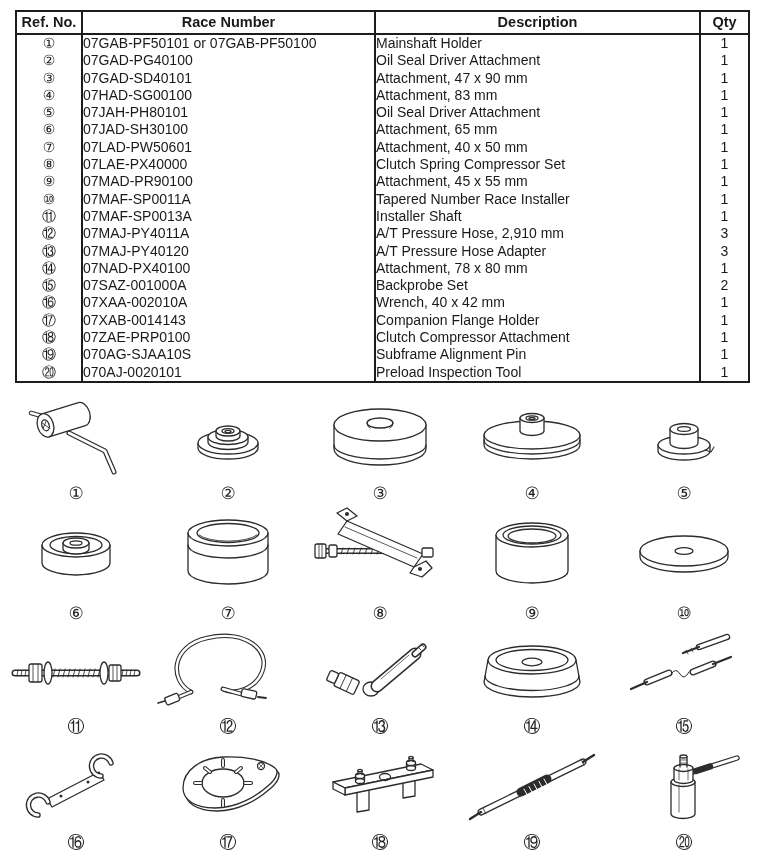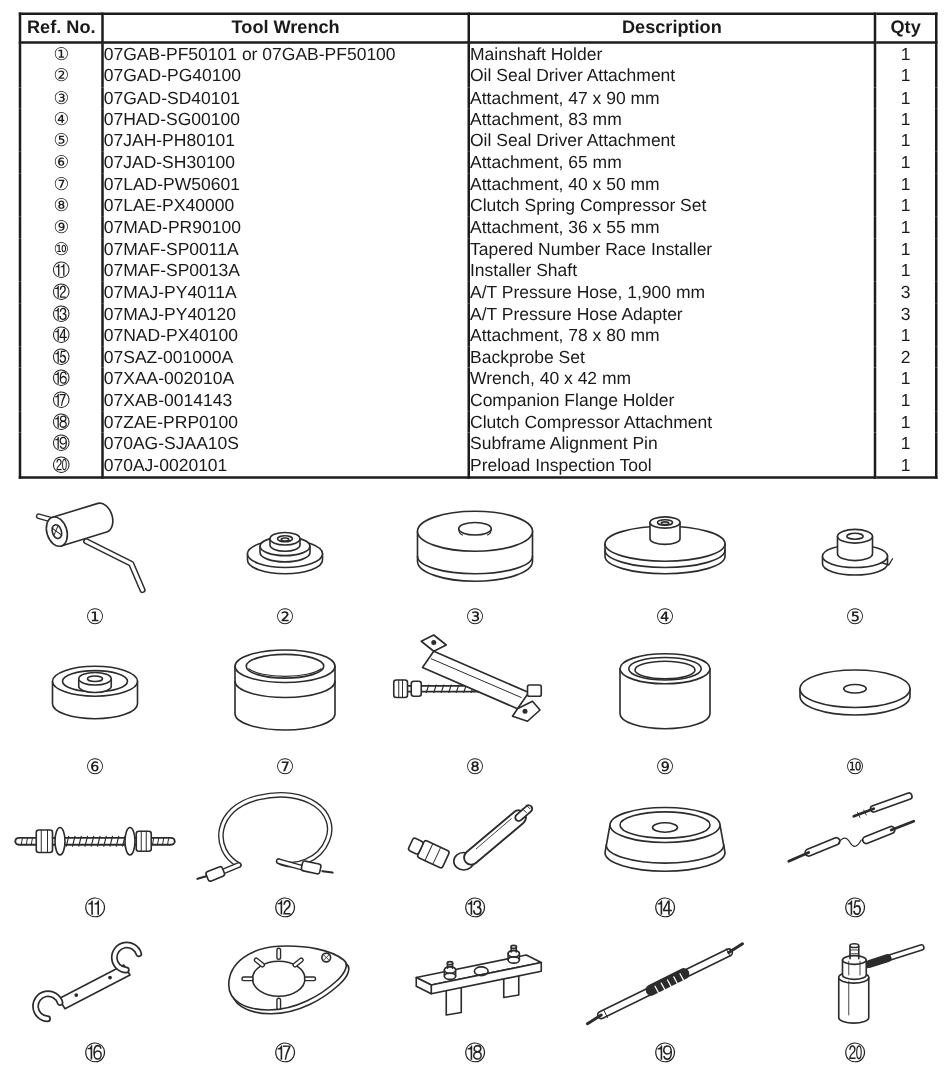--- a/index.html
+++ b/index.html
@@ -37,21 +37,21 @@
   <table class="tools">
     <colgroup>
       <col style="width:66px">
         <col style="width:293px">
         <col style="width:325px">
         <col style="width:49px">
     </colgroup>
     <thead>
       <tr>
         <th>Ref. No.</th>
-        <th>Tool Wrench</th>
+        <th>Race Number</th>
         <th>Description</th>
         <th>Qty</th>
       </tr>
     </thead>
     <tbody>
 
         <tr>
           <td class="c-ref">①</td>
           <td class="c-tool">07GAB-PF50101 or 07GAB-PF50100</td>
           <td class="c-desc">Mainshaft Holder</td>
@@ -103,42 +103,42 @@
         <tr>
           <td class="c-ref">⑧</td>
           <td class="c-tool">07LAE-PX40000</td>
           <td class="c-desc">Clutch Spring Compressor Set</td>
           <td class="c-qty">1</td>
         </tr>
 
         <tr>
           <td class="c-ref">⑨</td>
           <td class="c-tool">07MAD-PR90100</td>
-          <td class="c-desc">Attachment, 36 x 55 mm</td>
+          <td class="c-desc">Attachment, 45 x 55 mm</td>
           <td class="c-qty">1</td>
         </tr>
 
         <tr>
           <td class="c-ref">⑩</td>
           <td class="c-tool">07MAF-SP0011A</td>
           <td class="c-desc">Tapered Number Race Installer</td>
           <td class="c-qty">1</td>
         </tr>
 
         <tr>
           <td class="c-ref">⑪</td>
           <td class="c-tool">07MAF-SP0013A</td>
           <td class="c-desc">Installer Shaft</td>
           <td class="c-qty">1</td>
         </tr>
 
         <tr>
           <td class="c-ref">⑫</td>
           <td class="c-tool">07MAJ-PY4011A</td>
-          <td class="c-desc">A/T Pressure Hose, 1,900 mm</td>
+          <td class="c-desc">A/T Pressure Hose, 2,910 mm</td>
           <td class="c-qty">3</td>
         </tr>
 
         <tr>
           <td class="c-ref">⑬</td>
           <td class="c-tool">07MAJ-PY40120</td>
           <td class="c-desc">A/T Pressure Hose Adapter</td>
           <td class="c-qty">3</td>
         </tr>
 

